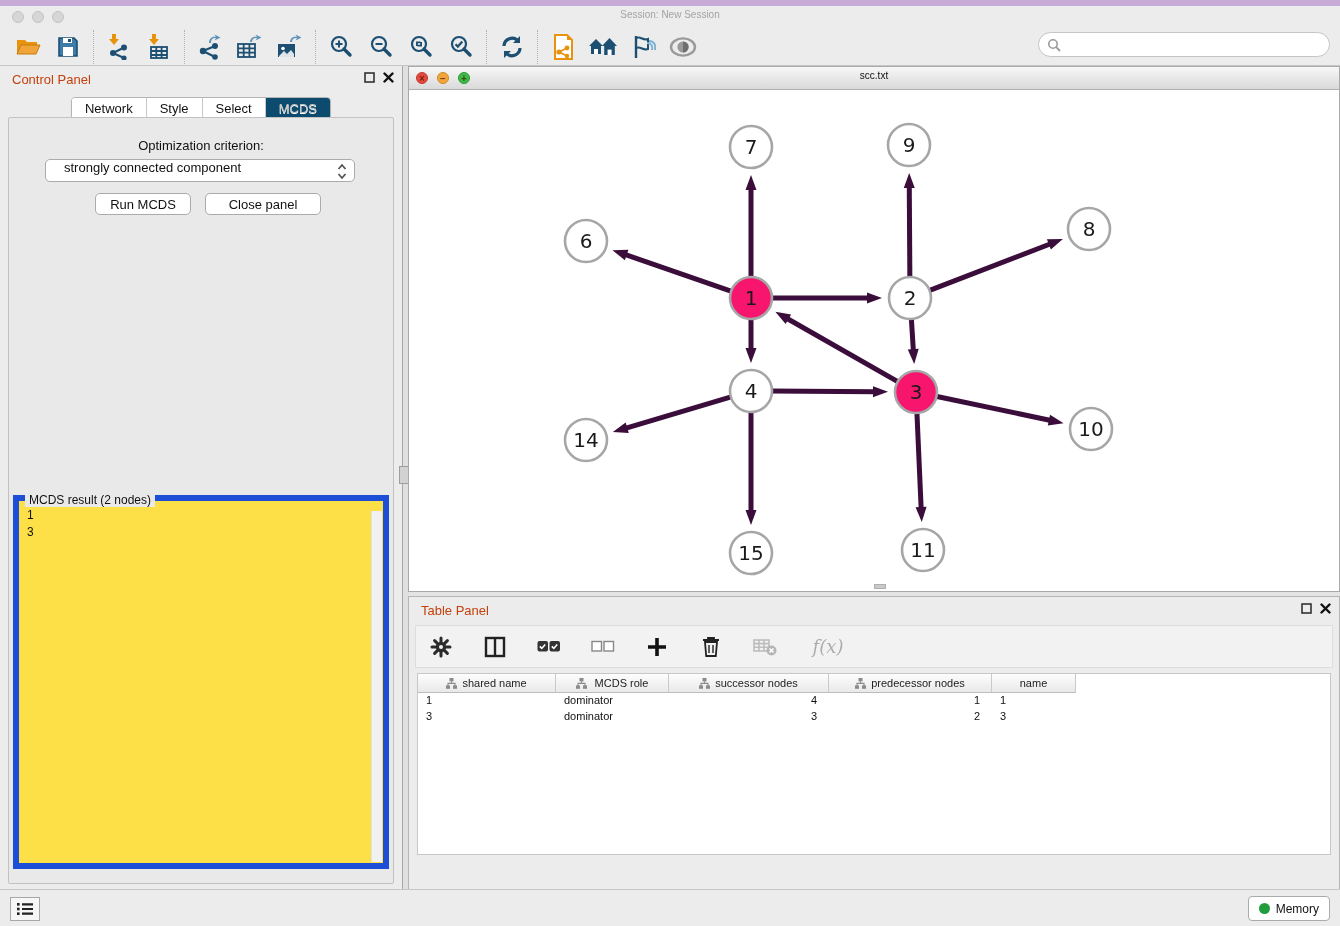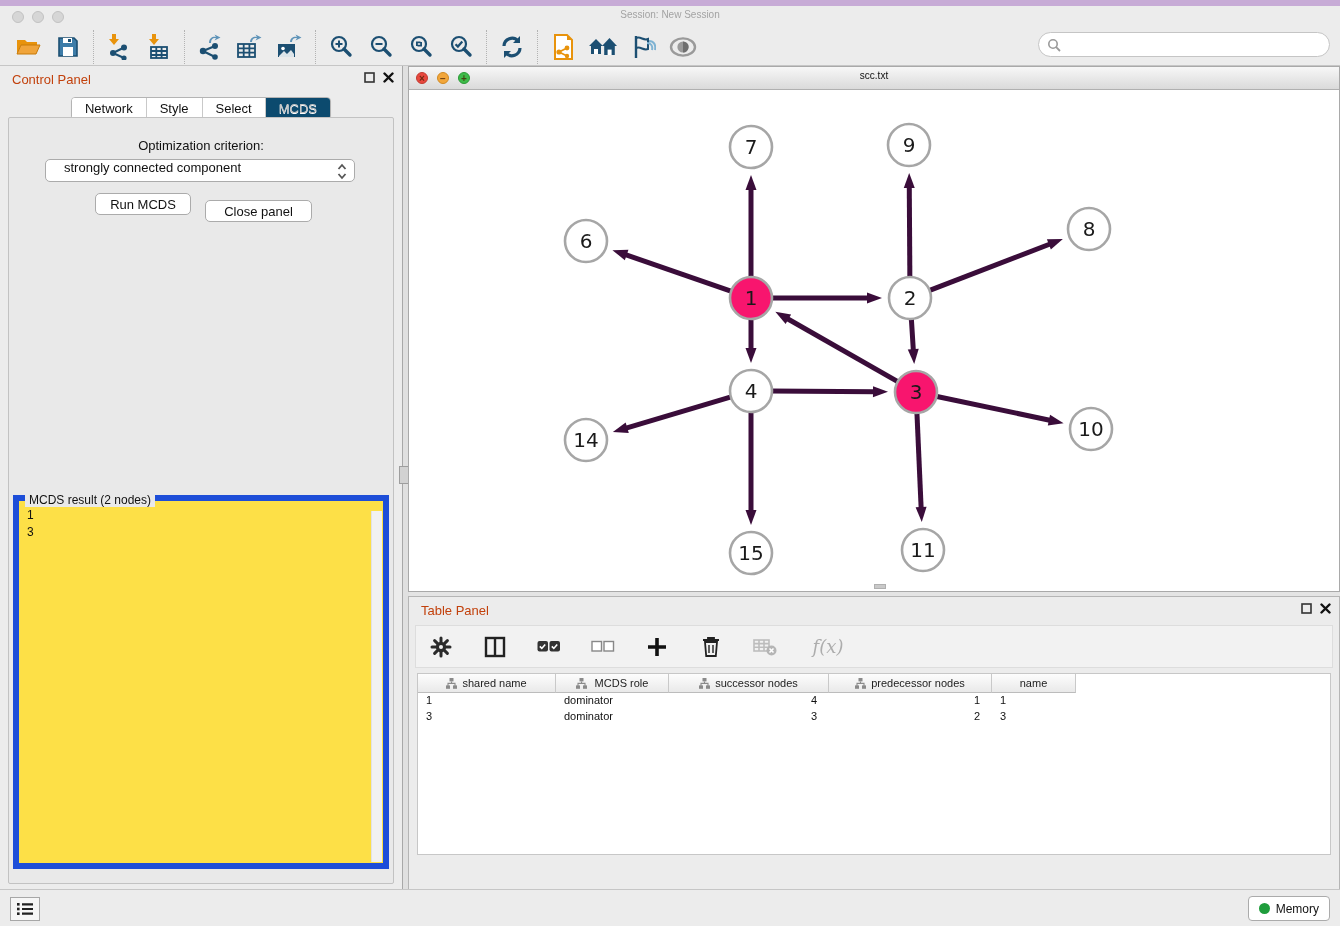--- a/index.html
+++ b/index.html
@@ -37,21 +37,21 @@
   #cp-content{position:absolute;left:8px;right:8px;top:51px;bottom:6px;background:#e9e9e9;
               border:1px solid #c2c2c2;border-radius:2px;}
   #opt-label{position:absolute;top:20px;left:0;right:0;text-align:center;font-size:13px;color:#111;}
   #criterion-select{position:absolute;left:36px;top:41px;width:310px;height:23px;background:#fff;
                     border:1px solid #ababab;border-radius:5px;font-size:13px;display:flex;align-items:flex-start;
                     padding-left:18px;box-sizing:border-box;color:#111;}
   #criterion-select .chev{position:absolute;right:7px;top:3px;}
   .mac-btn{position:absolute;height:22px;background:#fff;border:1px solid #ababab;border-radius:5px;
            font-size:13px;color:#111;display:flex;align-items:center;justify-content:center;box-sizing:border-box;}
   #run-btn{left:86px;top:75px;width:96px;}
-  #closepanel-btn{left:196px;top:82px;width:107px;}
+  #closepanel-btn{left:196px;top:75px;width:116px;}
   #result-group{position:absolute;left:4px;right:4px;top:377px;bottom:14px;border:6px solid #1d4ed8;background:#fde047;}
   #result-label{position:absolute;top:-8px;left:6px;background:#e9e9e9;padding:0 4px;font-size:12px;color:#111;}
   #result-lines{position:absolute;left:0;top:4px;right:12px;bottom:2px;padding:2px 0 0 8px;font-size:12px;line-height:17px;color:#111;overflow:hidden;}
   #result-scroll{position:absolute;right:1px;top:10px;bottom:1px;width:10px;background:#f1f1f1;border-left:1px solid #e2e2e2;}
   
   #right{position:absolute;left:408px;right:0;top:0;bottom:0;}
   #network-frame{position:absolute;left:0;right:0;top:0;height:526px;background:#fff;border:1px solid #a9a9a9;box-sizing:border-box;}
   #nf-titlebar{position:absolute;left:0;right:0;top:0;height:22px;
                background:linear-gradient(#f7f7f7,#dadada);border-bottom:1px solid #b0b0b0;}
   #nf-titlebar .traffic{position:absolute;left:7px;top:5px;display:flex;gap:9px;}

